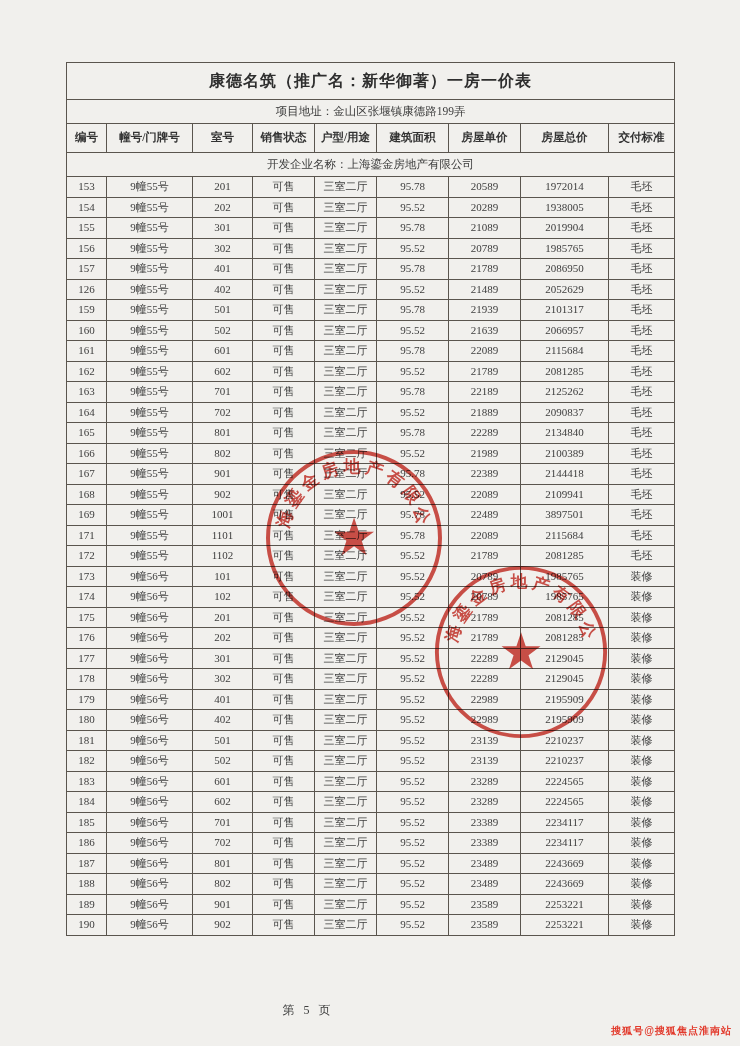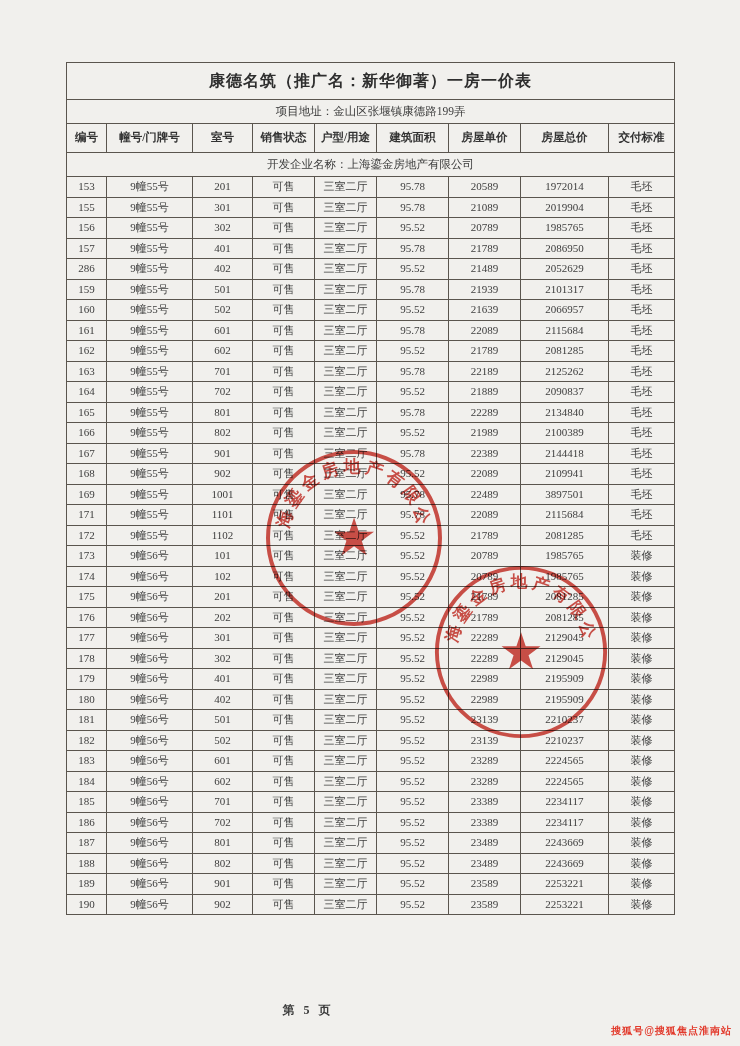--- a/index.html
+++ b/index.html
@@ -19,21 +19,21 @@
   }
   .title-cell{
     font-size:16px;font-weight:bold;letter-spacing:1px;
     height:34px;color:#2e2e2e;
   }
   .meta-cell{height:21px;font-size:11.5px;text-align:center;}
   thead th{font-weight:bold;height:26px;font-size:11.5px;color:#333;}
   tbody td{height:17.5px;color:#3d3d3d;}
   .footer{
     position:absolute;left:0;top:1002px;width:616px;
-    text-align:center;font-size:12px;color:#3d3d3d;letter-spacing:3px;font-weight:bold;
+    text-align:center;font-size:12px;color:#3d3d3d;letter-spacing:3px;
   }
   .watermark{
     position:absolute;right:8px;top:1024px;
     font-size:10px;font-weight:bold;color:#e23a2c;
     font-family:"Liberation Sans","DejaVu Sans",sans-serif;
     letter-spacing:1px;
   }
   .seal{
     position:absolute;mix-blend-mode:multiply;opacity:.8;
     pointer-events:none;
@@ -84,20 +84,31 @@
           <td>9幢55号</td>
           <td>201</td>
           <td>可售</td>
           <td>三室二厅</td>
           <td>95.78</td>
           <td>20589</td>
           <td>1972014</td>
           <td>毛坯</td>
         </tr>
         <tr>
+          <td>154</td>
+          <td>9幢55号</td>
+          <td>202</td>
+          <td>可售</td>
+          <td>三室二厅</td>
+          <td>95.52</td>
+          <td>20289</td>
+          <td>1938005</td>
+          <td>毛坯</td>
+        </tr>
+        <tr>
           <td>155</td>
           <td>9幢55号</td>
           <td>301</td>
           <td>可售</td>
           <td>三室二厅</td>
           <td>95.78</td>
           <td>21089</td>
           <td>2019904</td>
           <td>毛坯</td>
         </tr>
@@ -117,21 +128,21 @@
           <td>9幢55号</td>
           <td>401</td>
           <td>可售</td>
           <td>三室二厅</td>
           <td>95.78</td>
           <td>21789</td>
           <td>2086950</td>
           <td>毛坯</td>
         </tr>
         <tr>
-          <td>286</td>
+          <td>126</td>
           <td>9幢55号</td>
           <td>402</td>
           <td>可售</td>
           <td>三室二厅</td>
           <td>95.52</td>
           <td>21489</td>
           <td>2052629</td>
           <td>毛坯</td>
         </tr>
         <tr>

